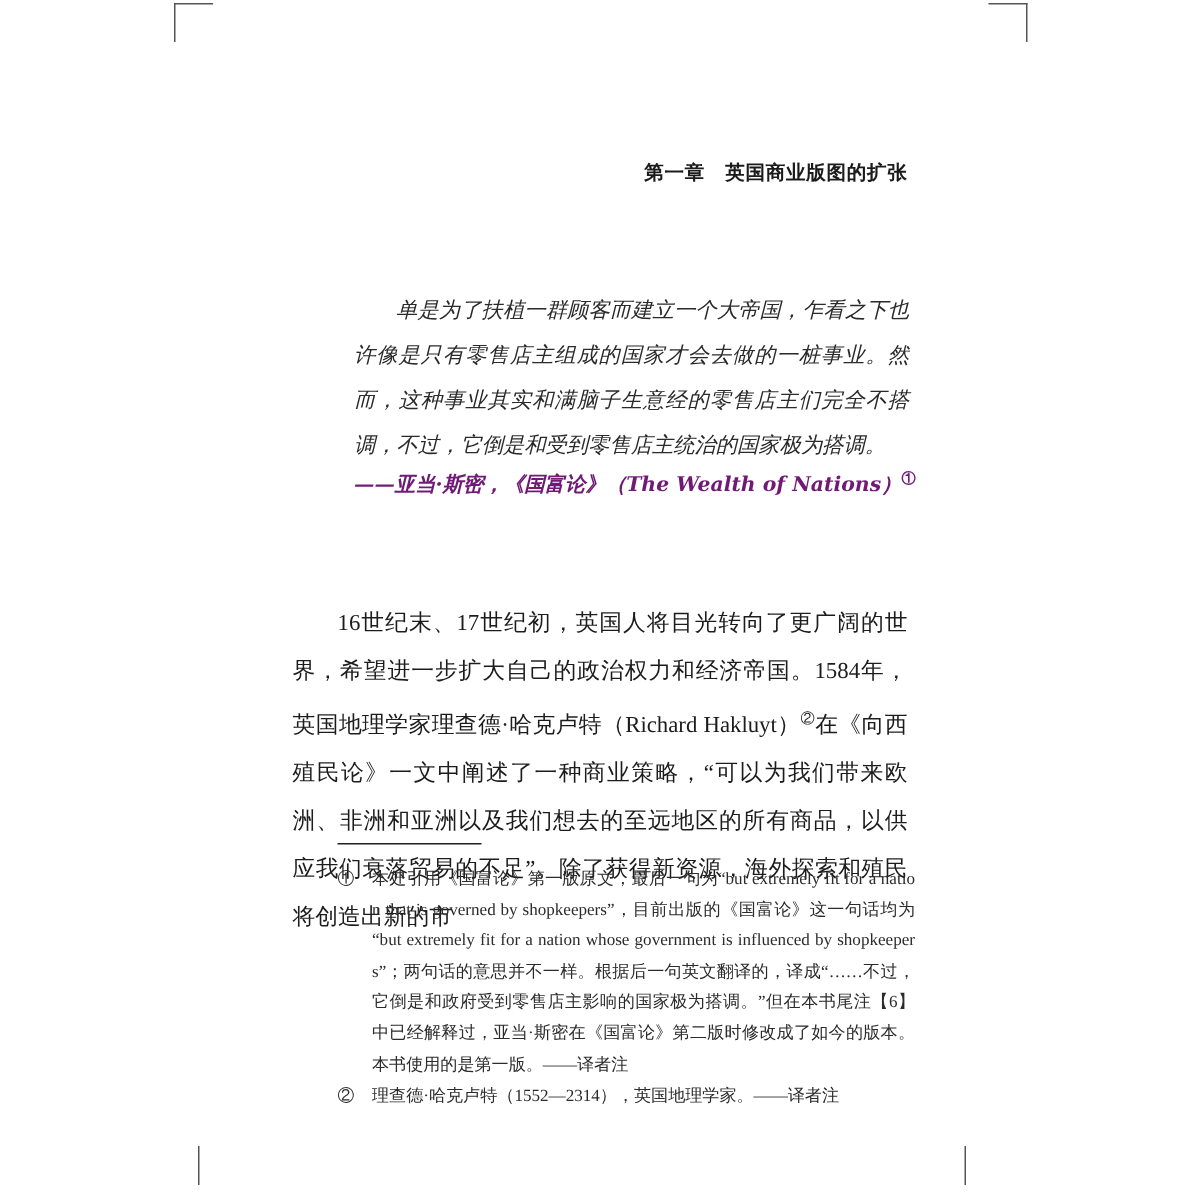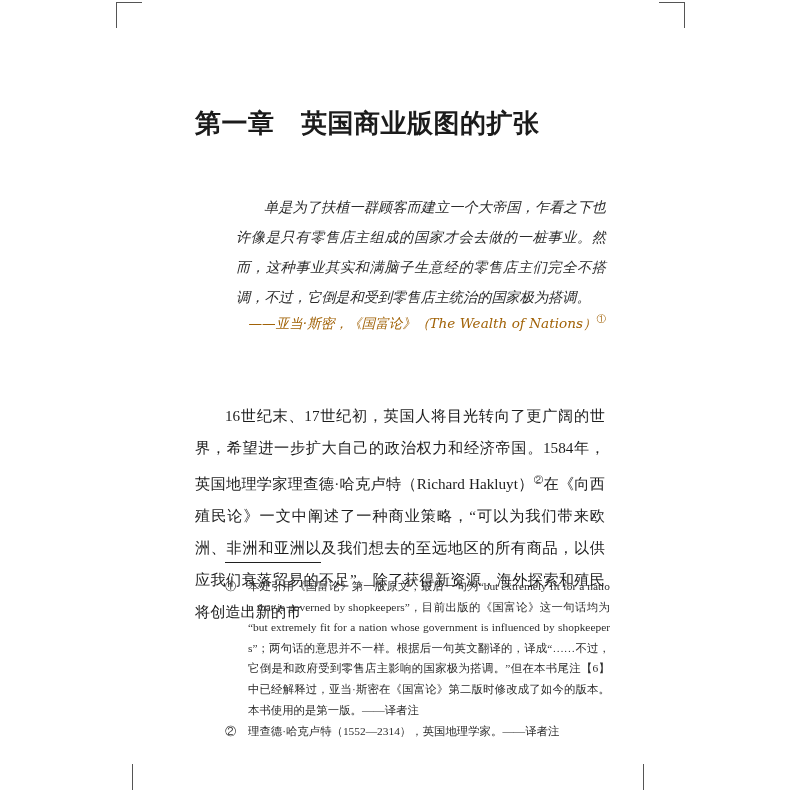--- a/index.html
+++ b/index.html
@@ -52,23 +52,23 @@
     top: 0;
     width: 800px;
     height: 800px;
   }
 
   .chapter-title {
     position: absolute;
     left: 195px;
     top: 106px;
     width: 410px;
-    text-align: left;
+    text-align: right;
     font-family: Liberation Sans, sans-serif;
-    font-size: 26px;
+    font-size: 13px;
     font-weight: 700;
     letter-spacing: 0.5px;
     color: #1b1b1b;
     white-space: pre;
   }
 
   
   .epigraph {
     position: absolute;
     left: 236px;
@@ -86,22 +86,23 @@
 
   .epigraph-source {
     position: absolute;
     left: 236px;
     top: 313px;
     width: 370px;
     text-align: right;
     font-family: "DejaVu Serif", "Liberation Serif", serif;
     font-size: 13.6px;
     font-style: italic;
-    color: #a16207;
+    color: #701a75;
     white-space: nowrap;
+    font-weight: bold;
   }
   .epigraph-source .work-en { font-style: italic; }
   .epigraph-source .fn-ref {
     font-size: 9.5px;
     vertical-align: super;
     font-style: normal;
   }
 
   
   .body-paragraph {

